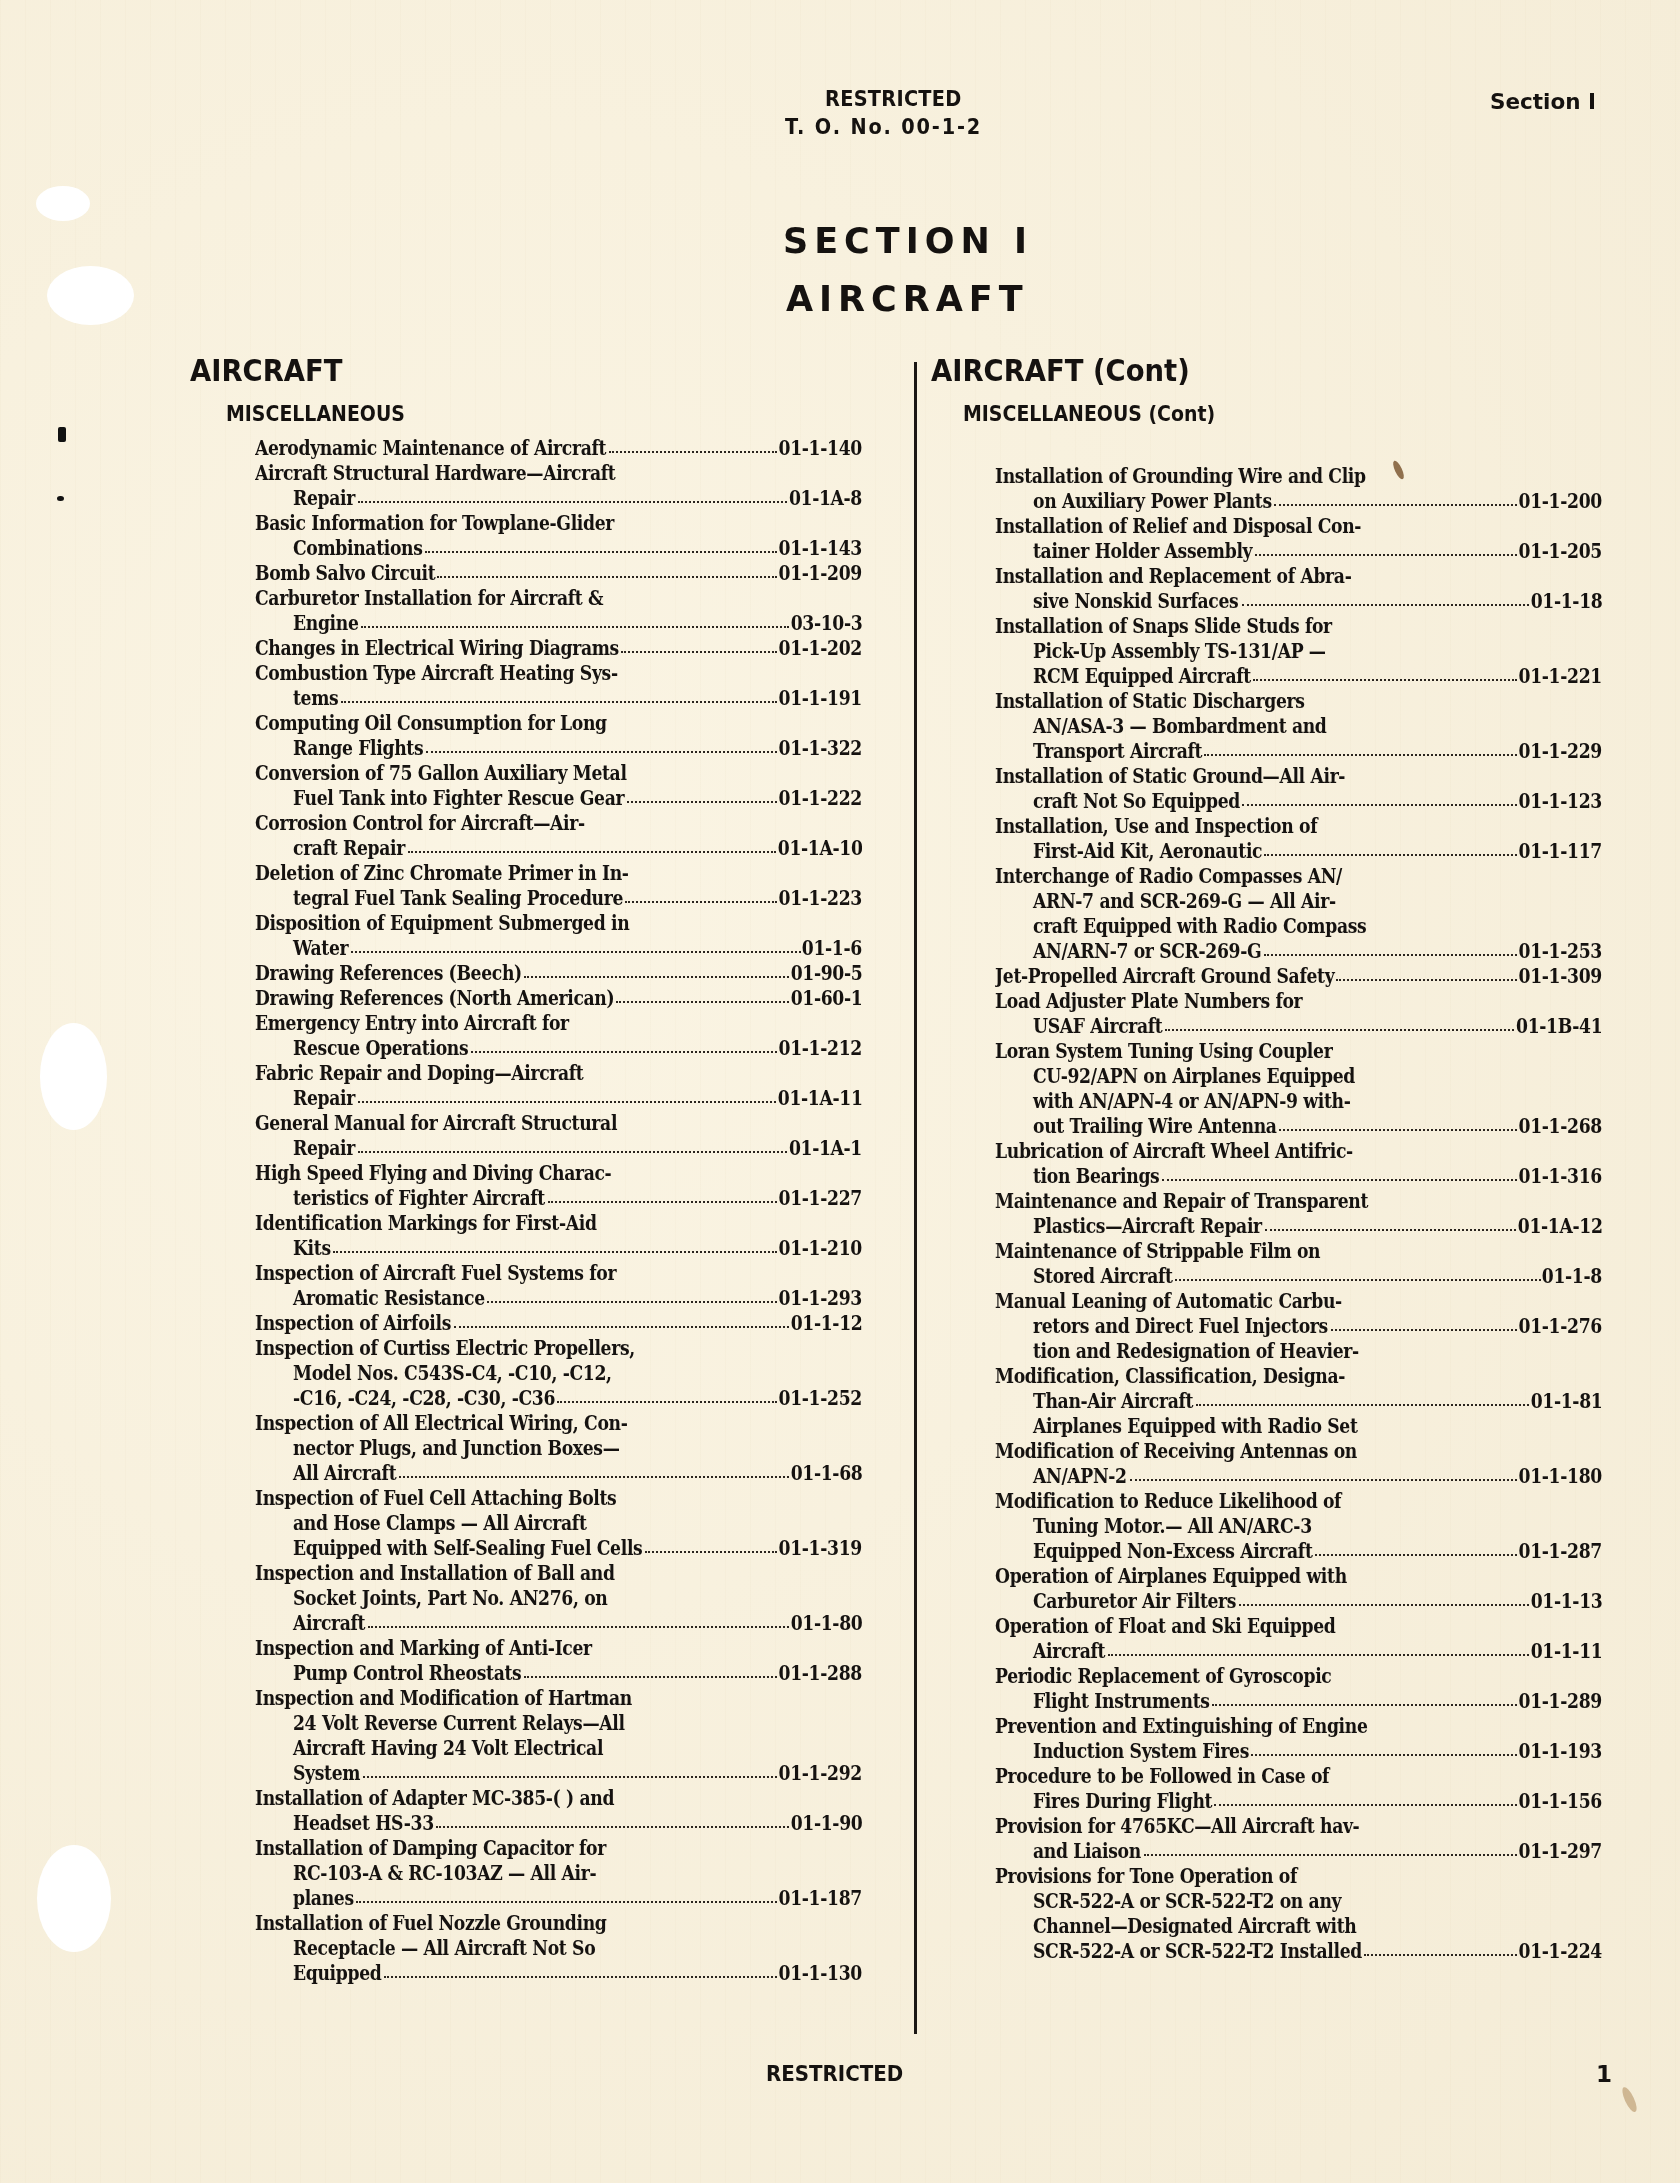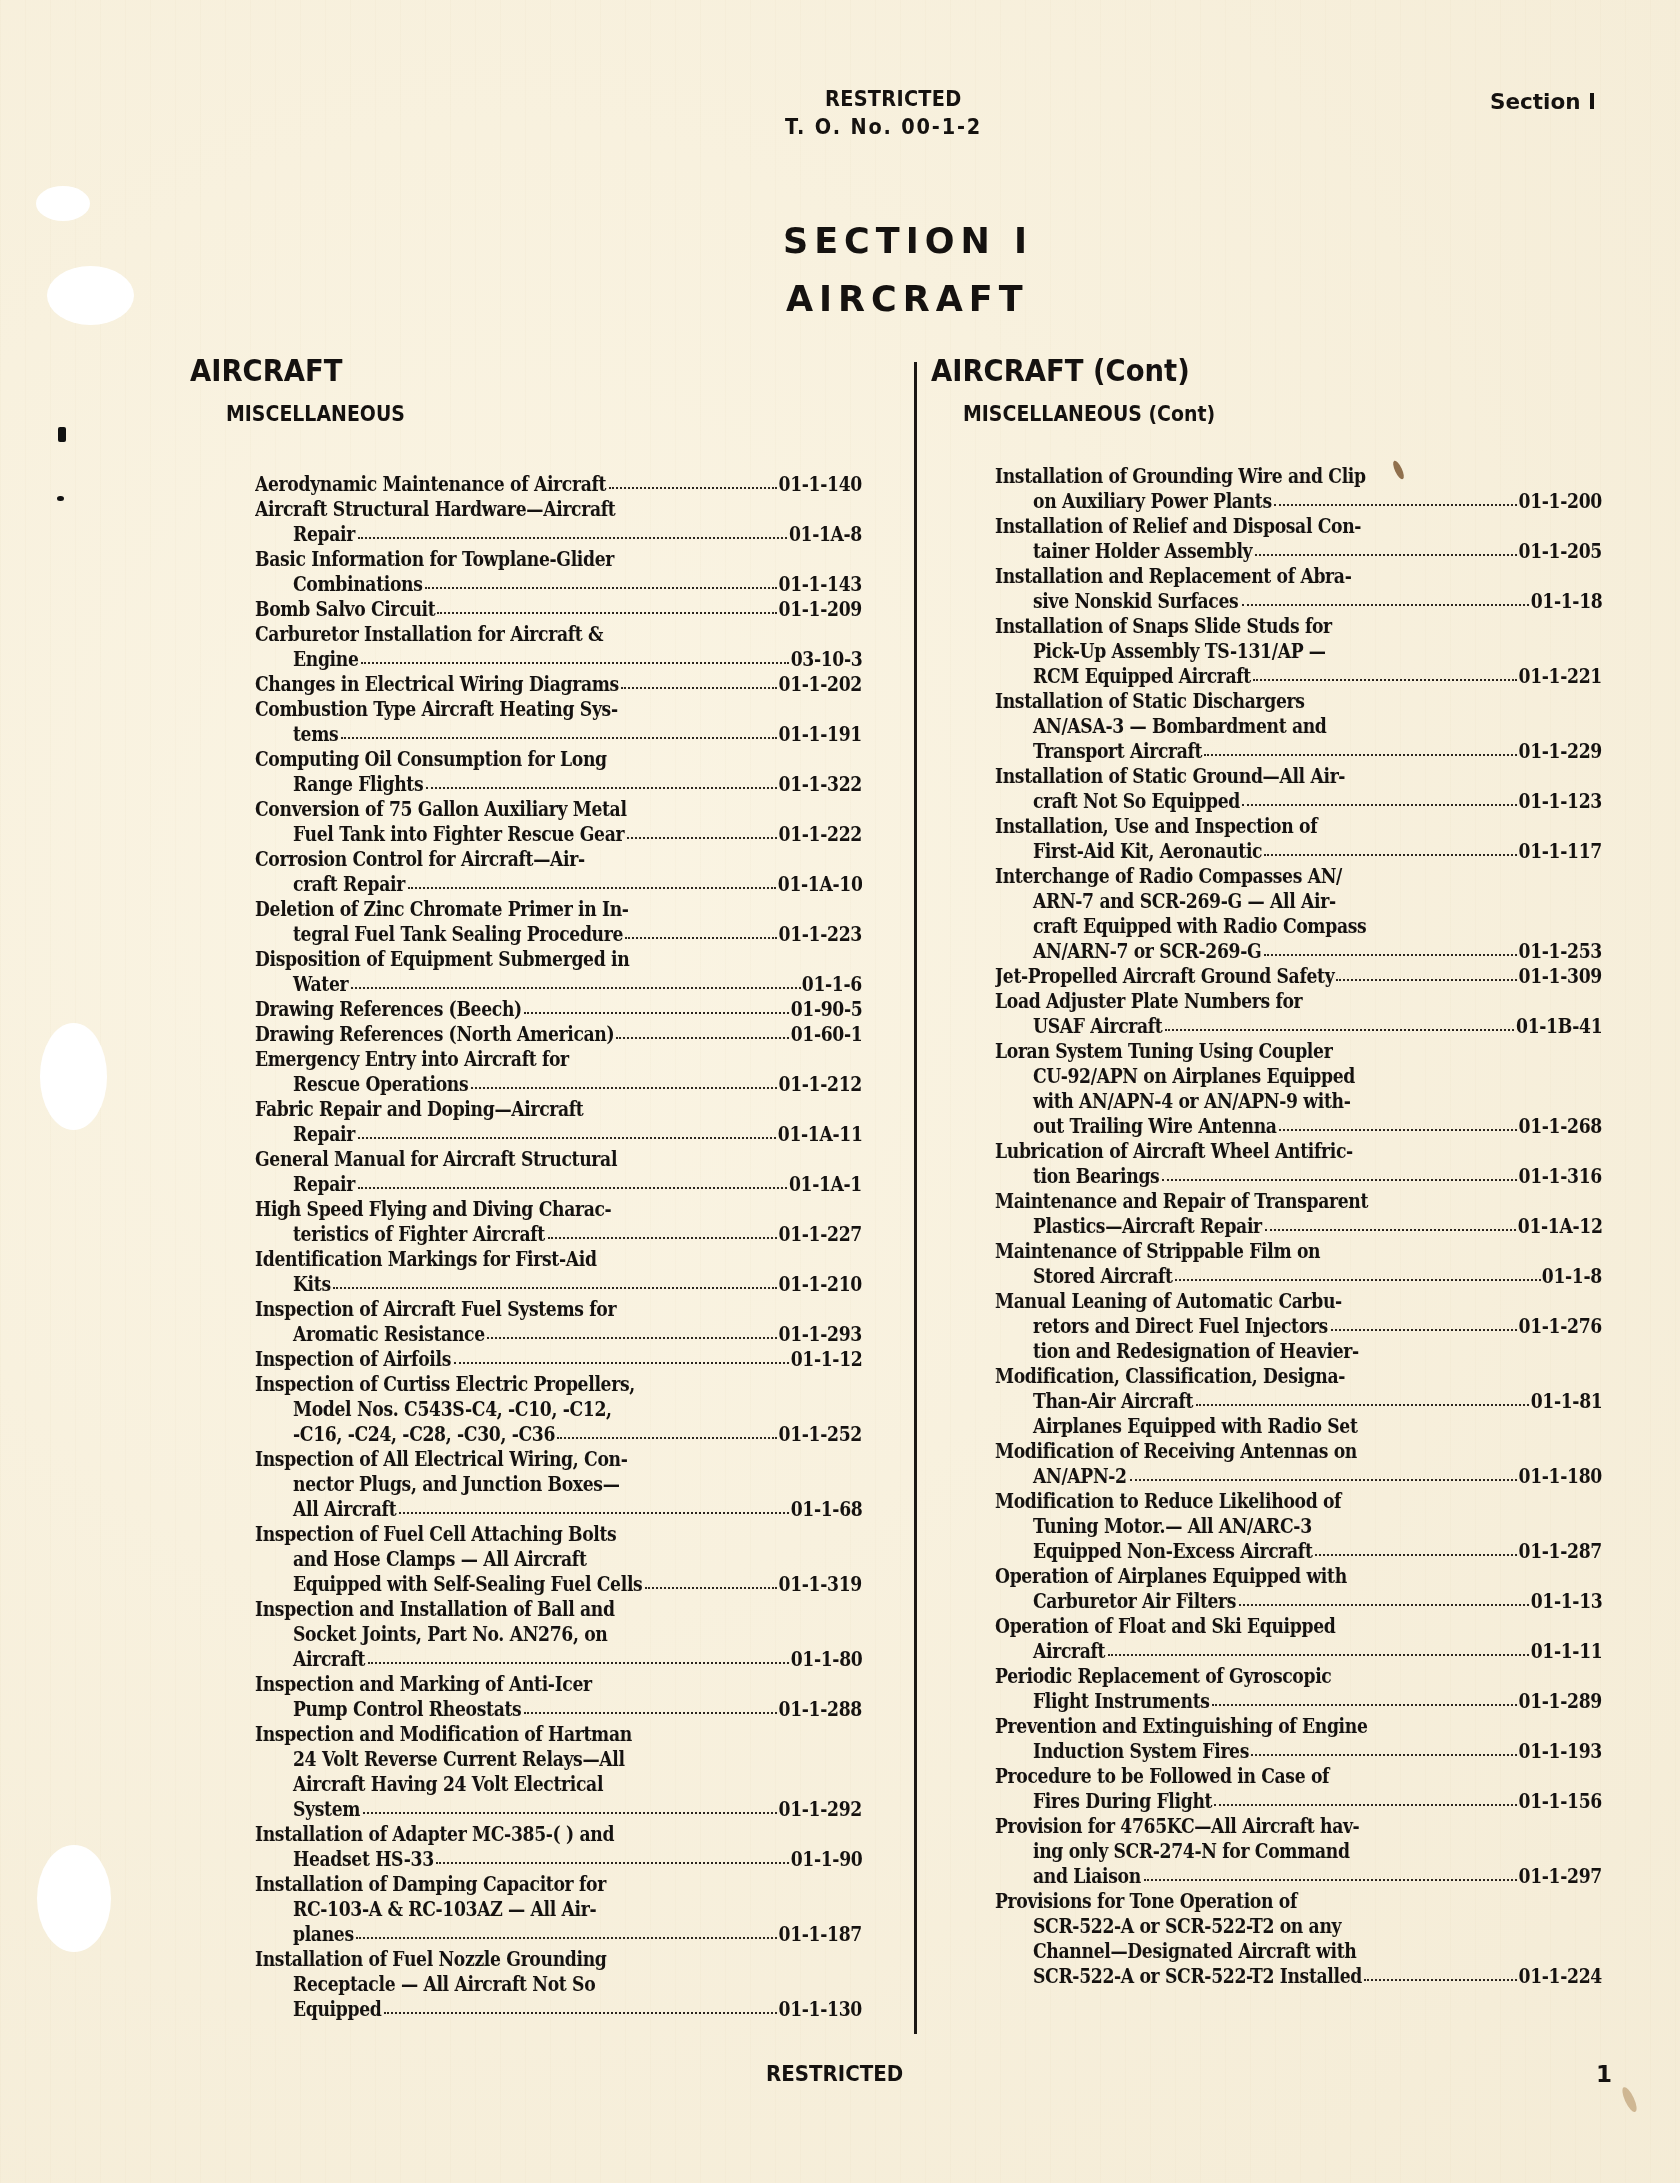--- a/index.html
+++ b/index.html
@@ -90,21 +90,21 @@
 
 <div class="hdr-restricted sans-bold">RESTRICTED</div>
 <div class="hdr-to sans-bold">T. O. No. 00-1-2</div>
 <div class="hdr-section-right sans-bold">Section I</div>
 
 <div class="title-1 sans-bold">SECTION I</div>
 <div class="title-2 sans-bold">AIRCRAFT</div>
 
 <div class="col-head sans-bold" style="left:190px; top:354px;">AIRCRAFT</div>
 <div class="sub-head sans-bold" style="left:226px; top:401px;">MISCELLANEOUS</div>
-<ul class="entries" id="left-entries" style="left:255px; top:472px; width:607px;">
+<ul class="entries" id="left-entries" style="left:255px; top:436px; width:607px;">
     <li class="entry">
       <div class="line first">
         <span class="txt" style="margin-right: -57px;">Aerodynamic Maintenance of Aircraft</span>
         <span class="leader"></span>
         <span class="code" style="margin-left: -13.4px;">01-1-140</span>
       </div>
     </li>
     <li class="entry">
       <div class="line first">
         <span class="txt" style="margin-right: -59px;">Aircraft Structural Hardware—Aircraft</span>
@@ -663,23 +663,20 @@
         <span class="txt" style="margin-right: -30px;">Fires During Flight</span>
         <span class="leader"></span>
         <span class="code" style="margin-left: -13.4px;">01-1-156</span>
       </div>
     </li>
     <li class="entry">
       <div class="line first">
         <span class="txt" style="margin-right: -60px;">Provision for 4765KC—All Aircraft hav-</span>
       </div>
       <div class="line cont">
-        <span class="txt" style="margin-right: -52px;">ing only SCR-274-N for Command</span>
-      </div>
-      <div class="line cont">
         <span class="txt" style="margin-right: -17.6px;">and Liaison</span>
         <span class="leader"></span>
         <span class="code" style="margin-left: -13.4px;">01-1-297</span>
       </div>
     </li>
     <li class="entry">
       <div class="line first">
         <span class="txt" style="margin-right: -50px;">Provisions for Tone Operation of</span>
       </div>
       <div class="line cont">

